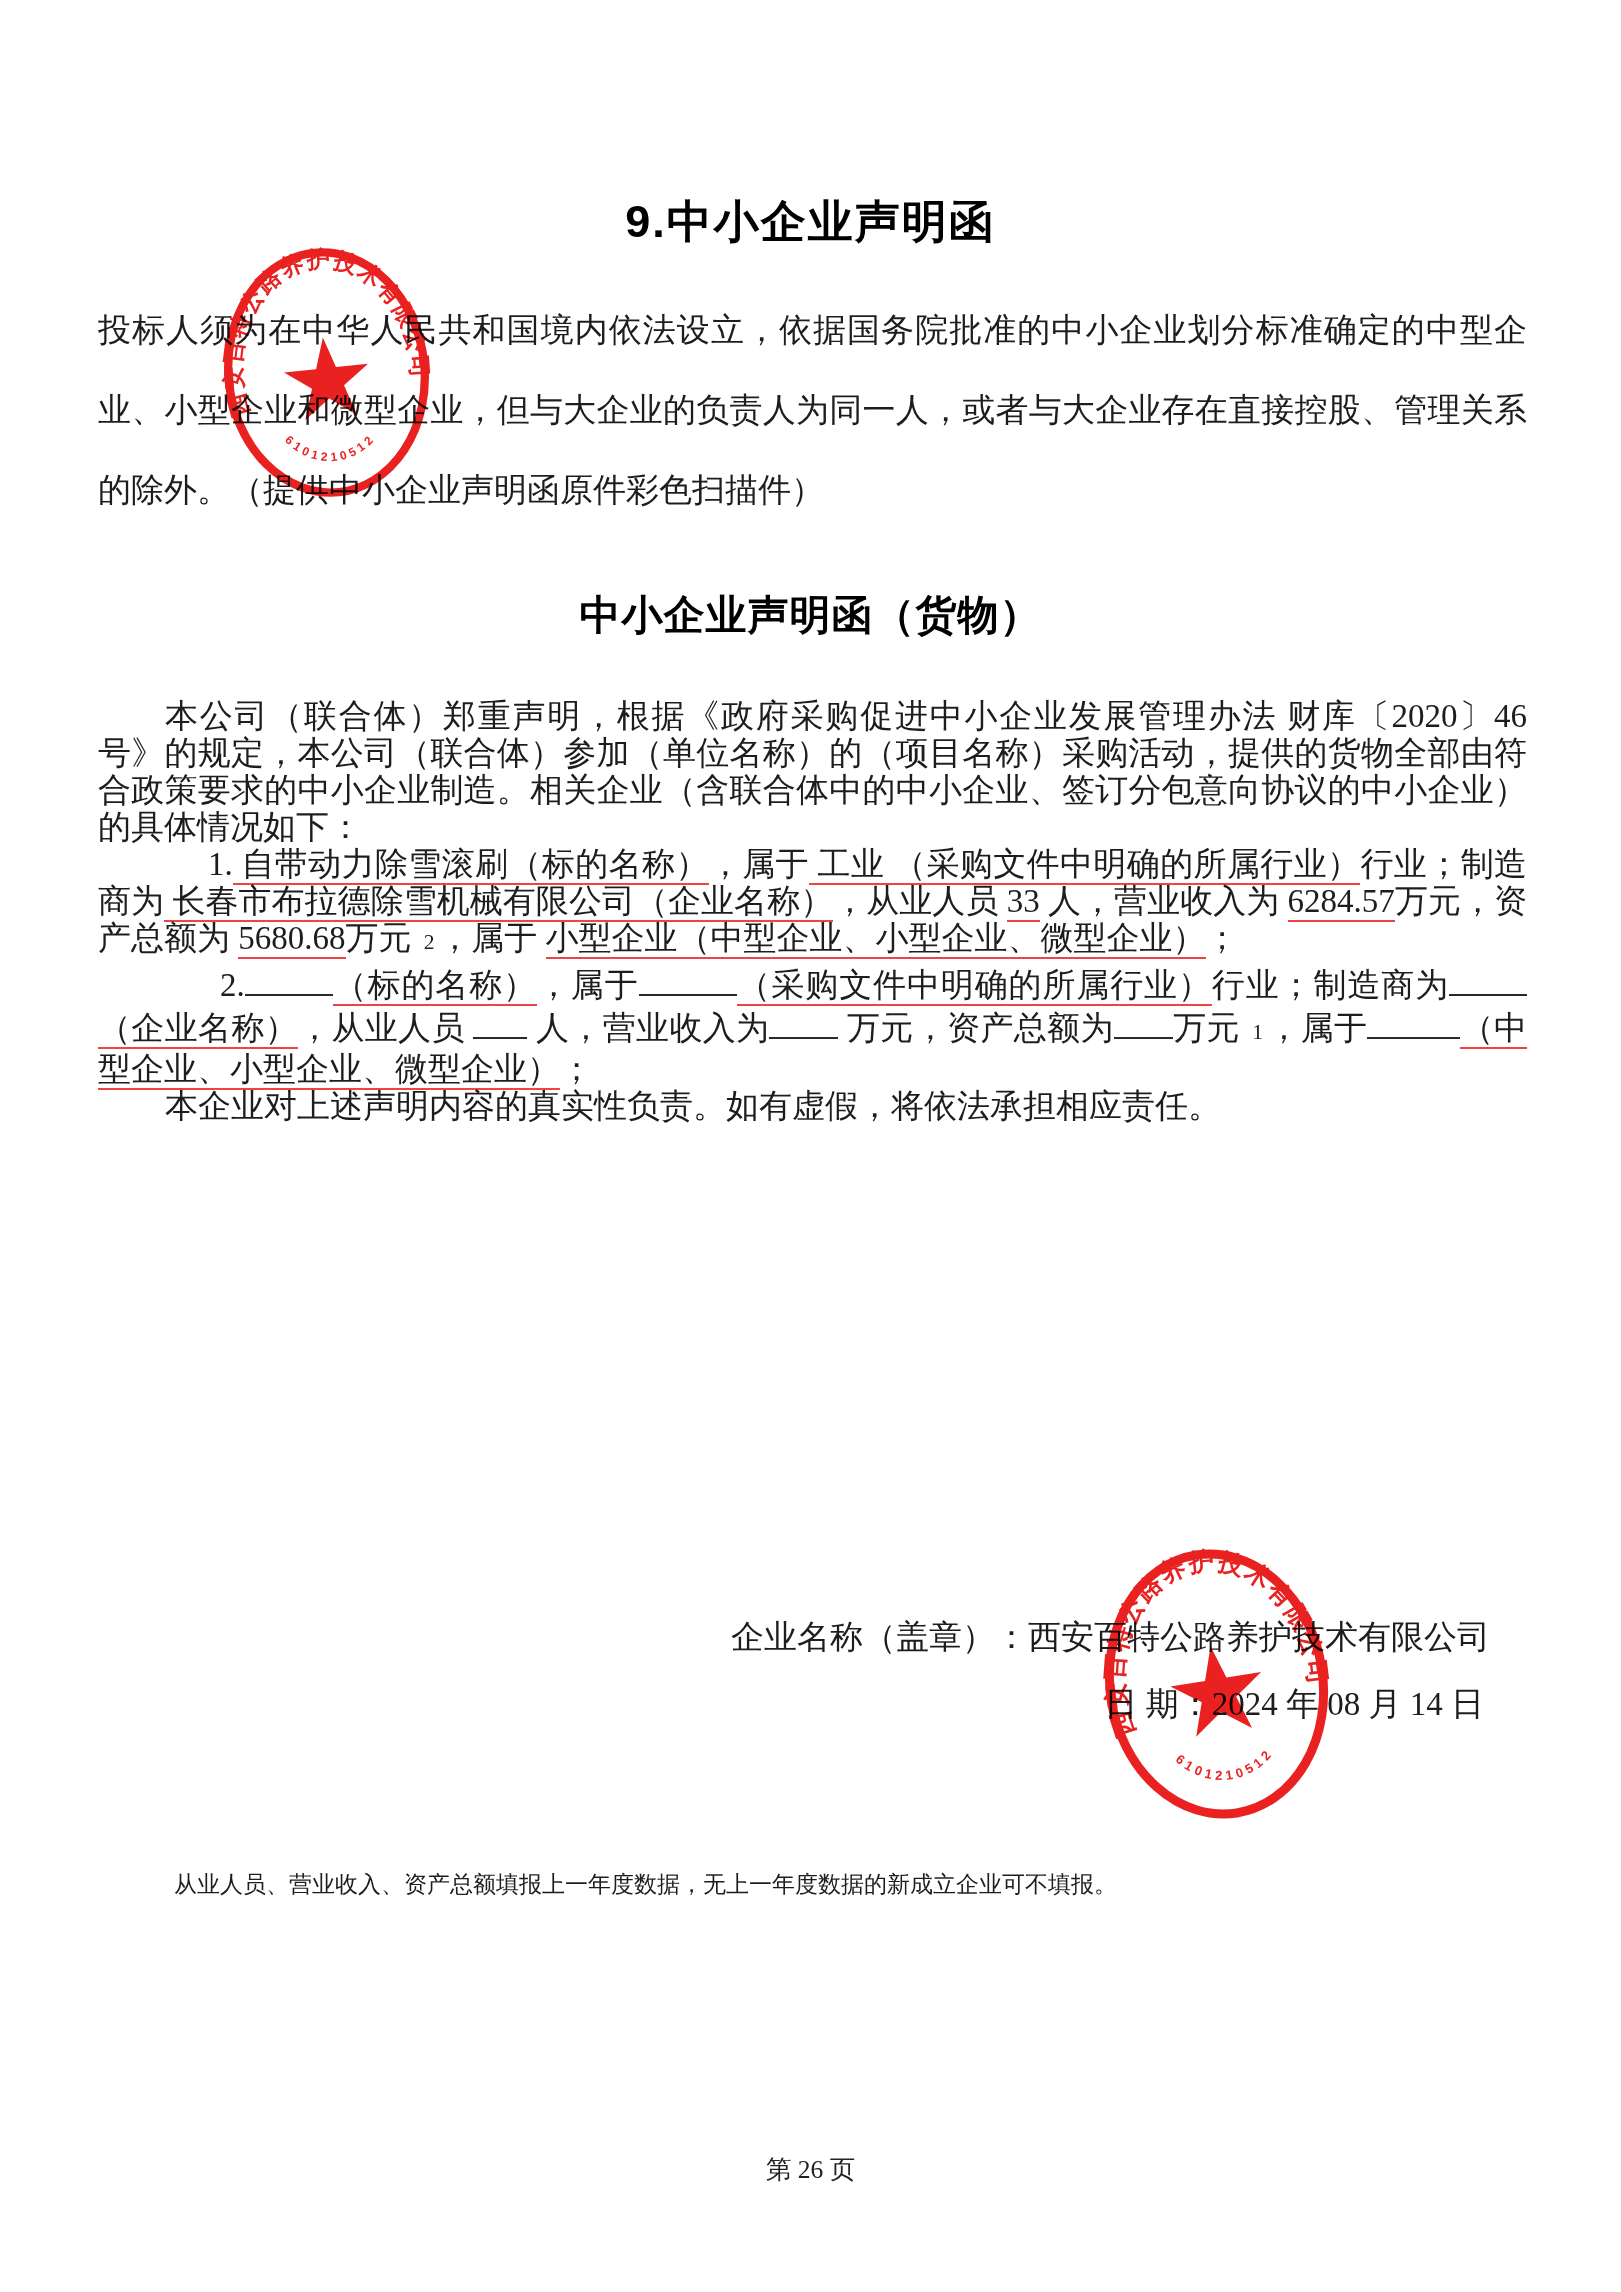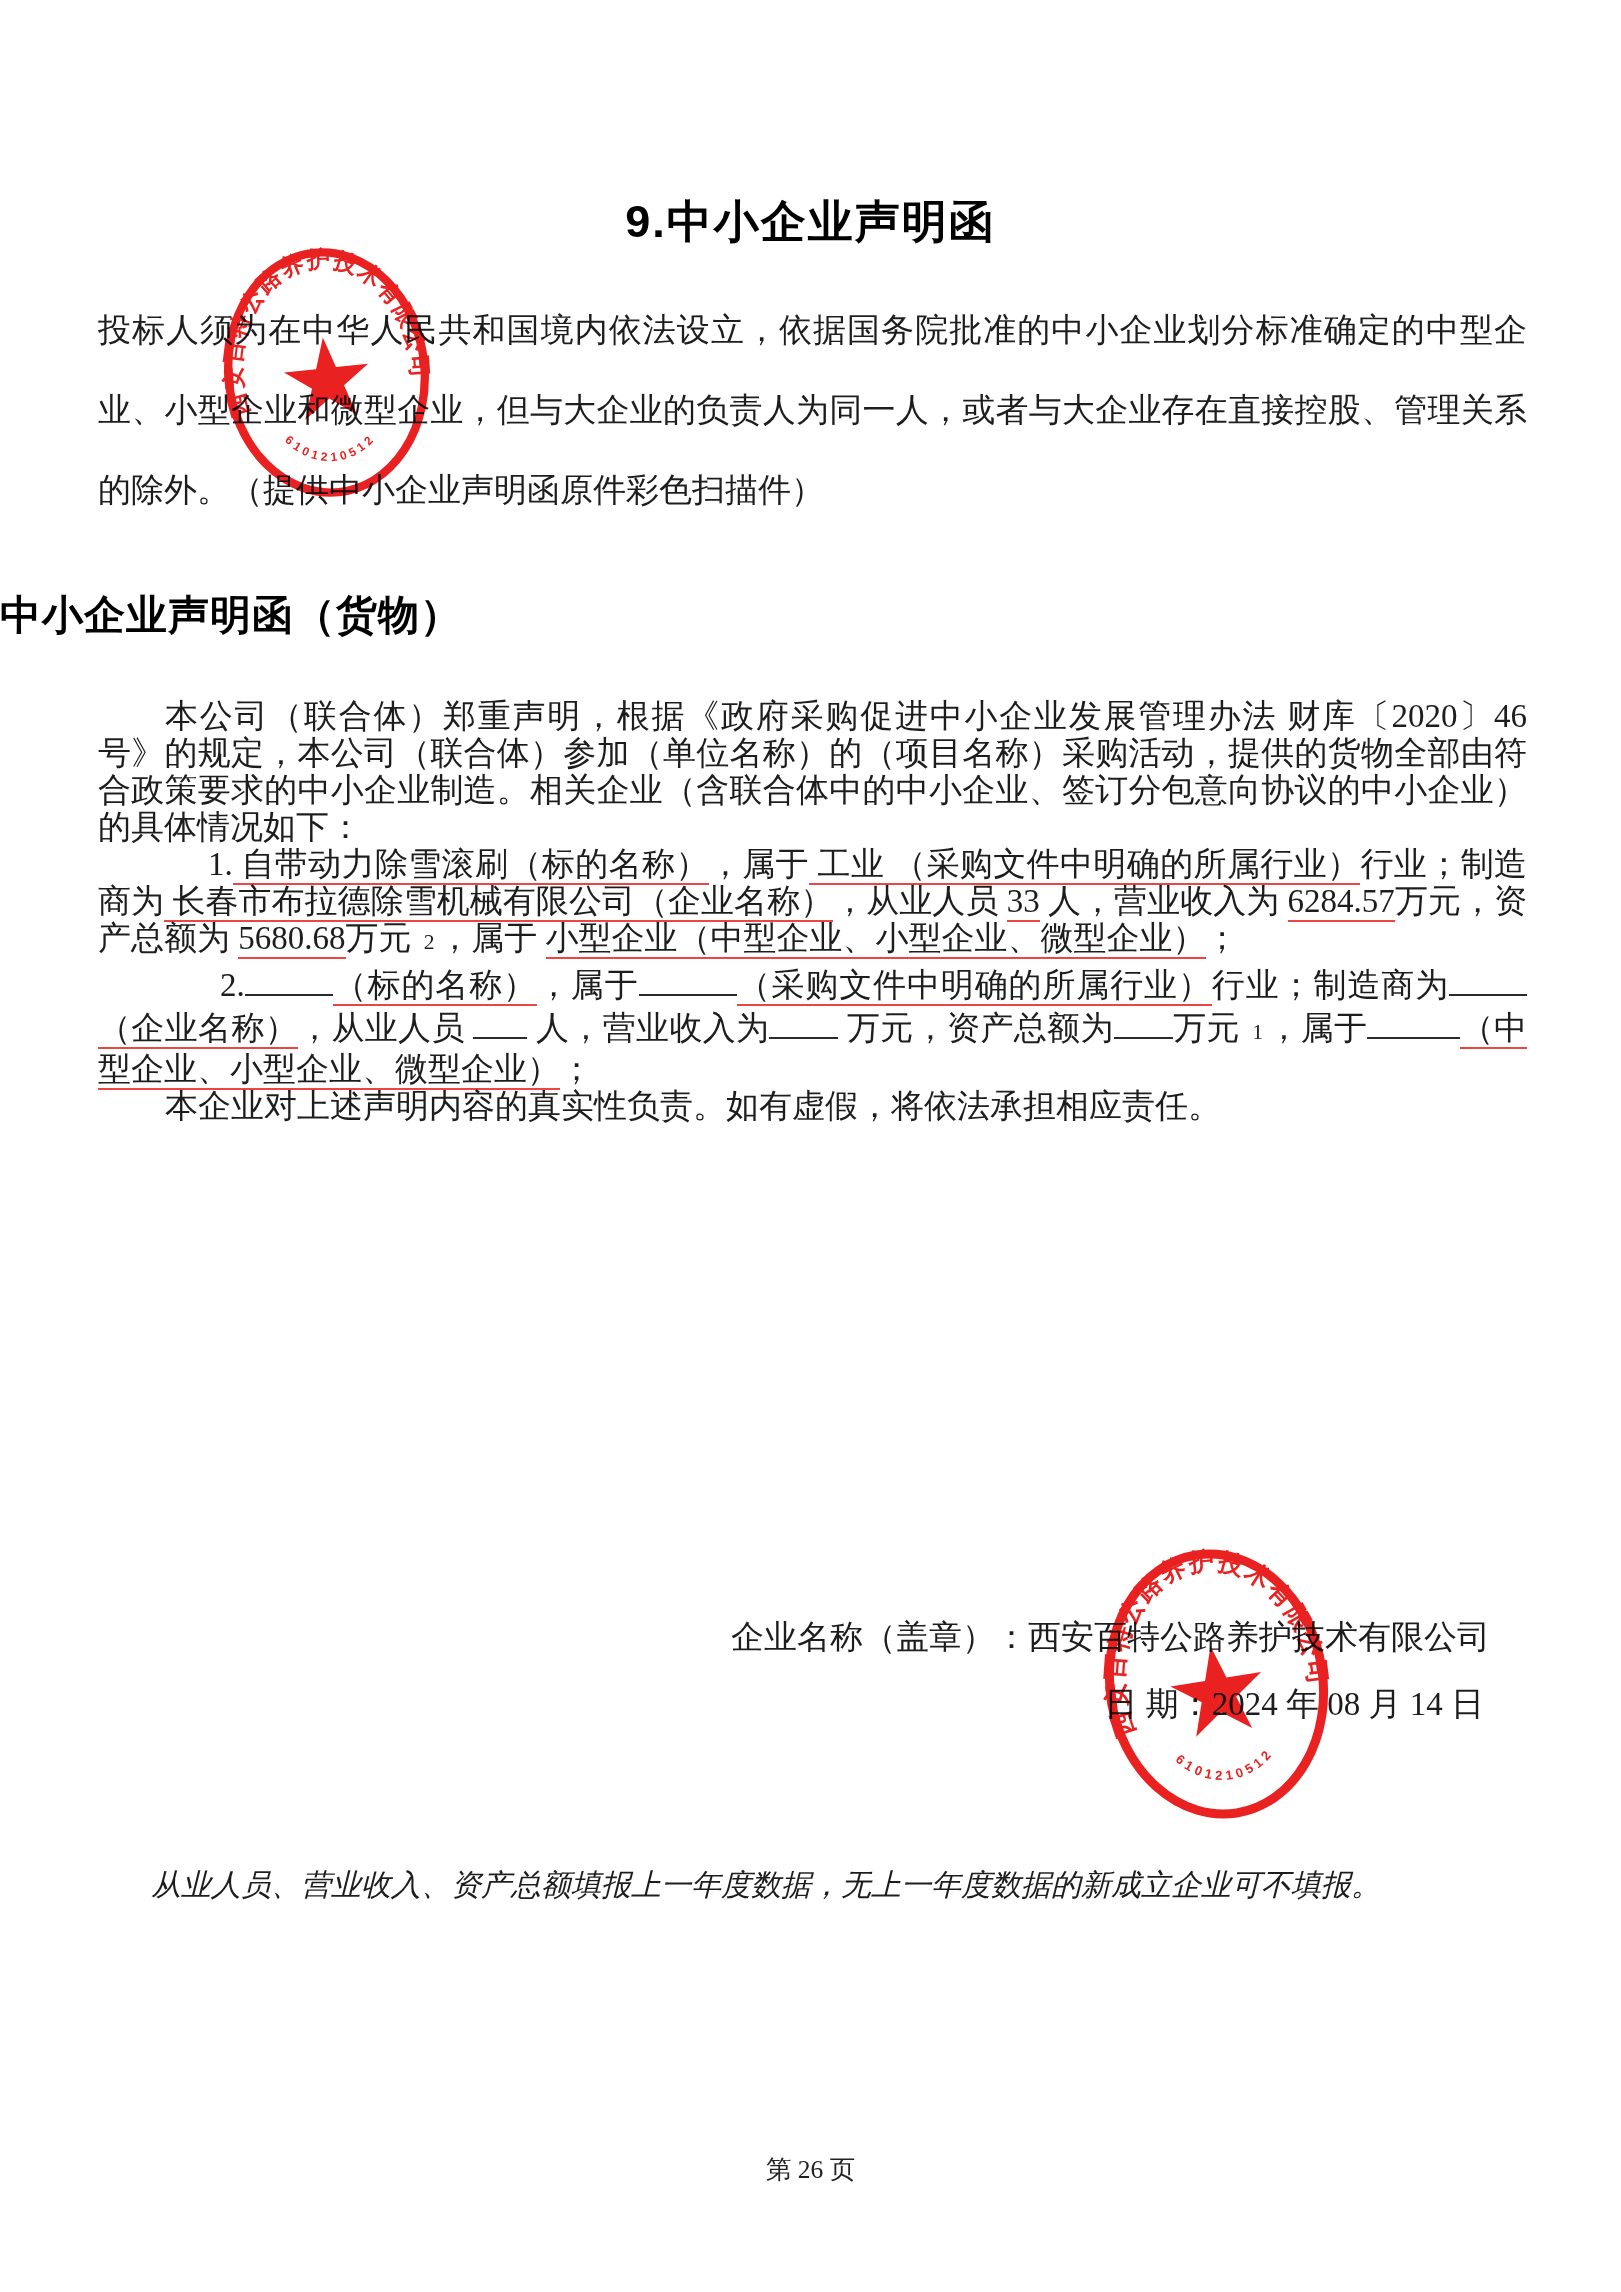--- a/index.html
+++ b/index.html
@@ -14,21 +14,21 @@
     position:absolute;top:192px;left:0;width:100%;
     text-align:center;font-family:"Liberation Sans","DejaVu Sans",sans-serif;
     font-weight:bold;font-size:45px;letter-spacing:2px;color:#000;
   }
   .intro{
     position:absolute;top:290px;left:98px;width:1429px;
     font-size:33px;line-height:80px;text-align:justify;
   }
   .subtitle{
     position:absolute;top:588px;left:0;width:100%;
-    font-family:"Liberation Sans","DejaVu Sans",sans-serif;
+    text-align:center;font-family:"Liberation Sans","DejaVu Sans",sans-serif;
     font-weight:bold;font-size:41px;letter-spacing:1px;color:#000;
   }
   .flow{
     position:absolute;top:698px;left:98px;width:1429px;
     font-size:33px;line-height:37px;text-align:justify;
   }
   .flow p{margin:0;padding:0;}
   .indent2{text-indent:67px;}
   .item1{text-indent:110px;}
   .item2{text-indent:122px;}
@@ -39,22 +39,22 @@
   .fnmark{font-size:21.6px;padding:0 3.9px;}
 
   .signature{
     position:absolute;top:1604px;left:98px;width:1392px;
     font-size:33px;line-height:67px;text-align:right;
   }
   .signature div{margin:0;}
   .sig-date{padding-right:5.9px;}
 
   .footnote{
-    position:absolute;top:1852px;left:84px;width:1429px;
-    font-size:30px;line-height:66px;text-align:justify;text-indent:67px;font-style:italic;
+    position:absolute;top:1852px;left:107px;width:1429px;
+    font-size:23px;line-height:66px;text-align:justify;text-indent:67px;
   }
   .page-num{
     position:absolute;top:2152px;left:0;width:100%;
     text-align:center;font-size:25.5px;color:#222;
   }
 
   .stamp{
     position:absolute;mix-blend-mode:multiply;opacity:0.93;
     pointer-events:none;
   }

